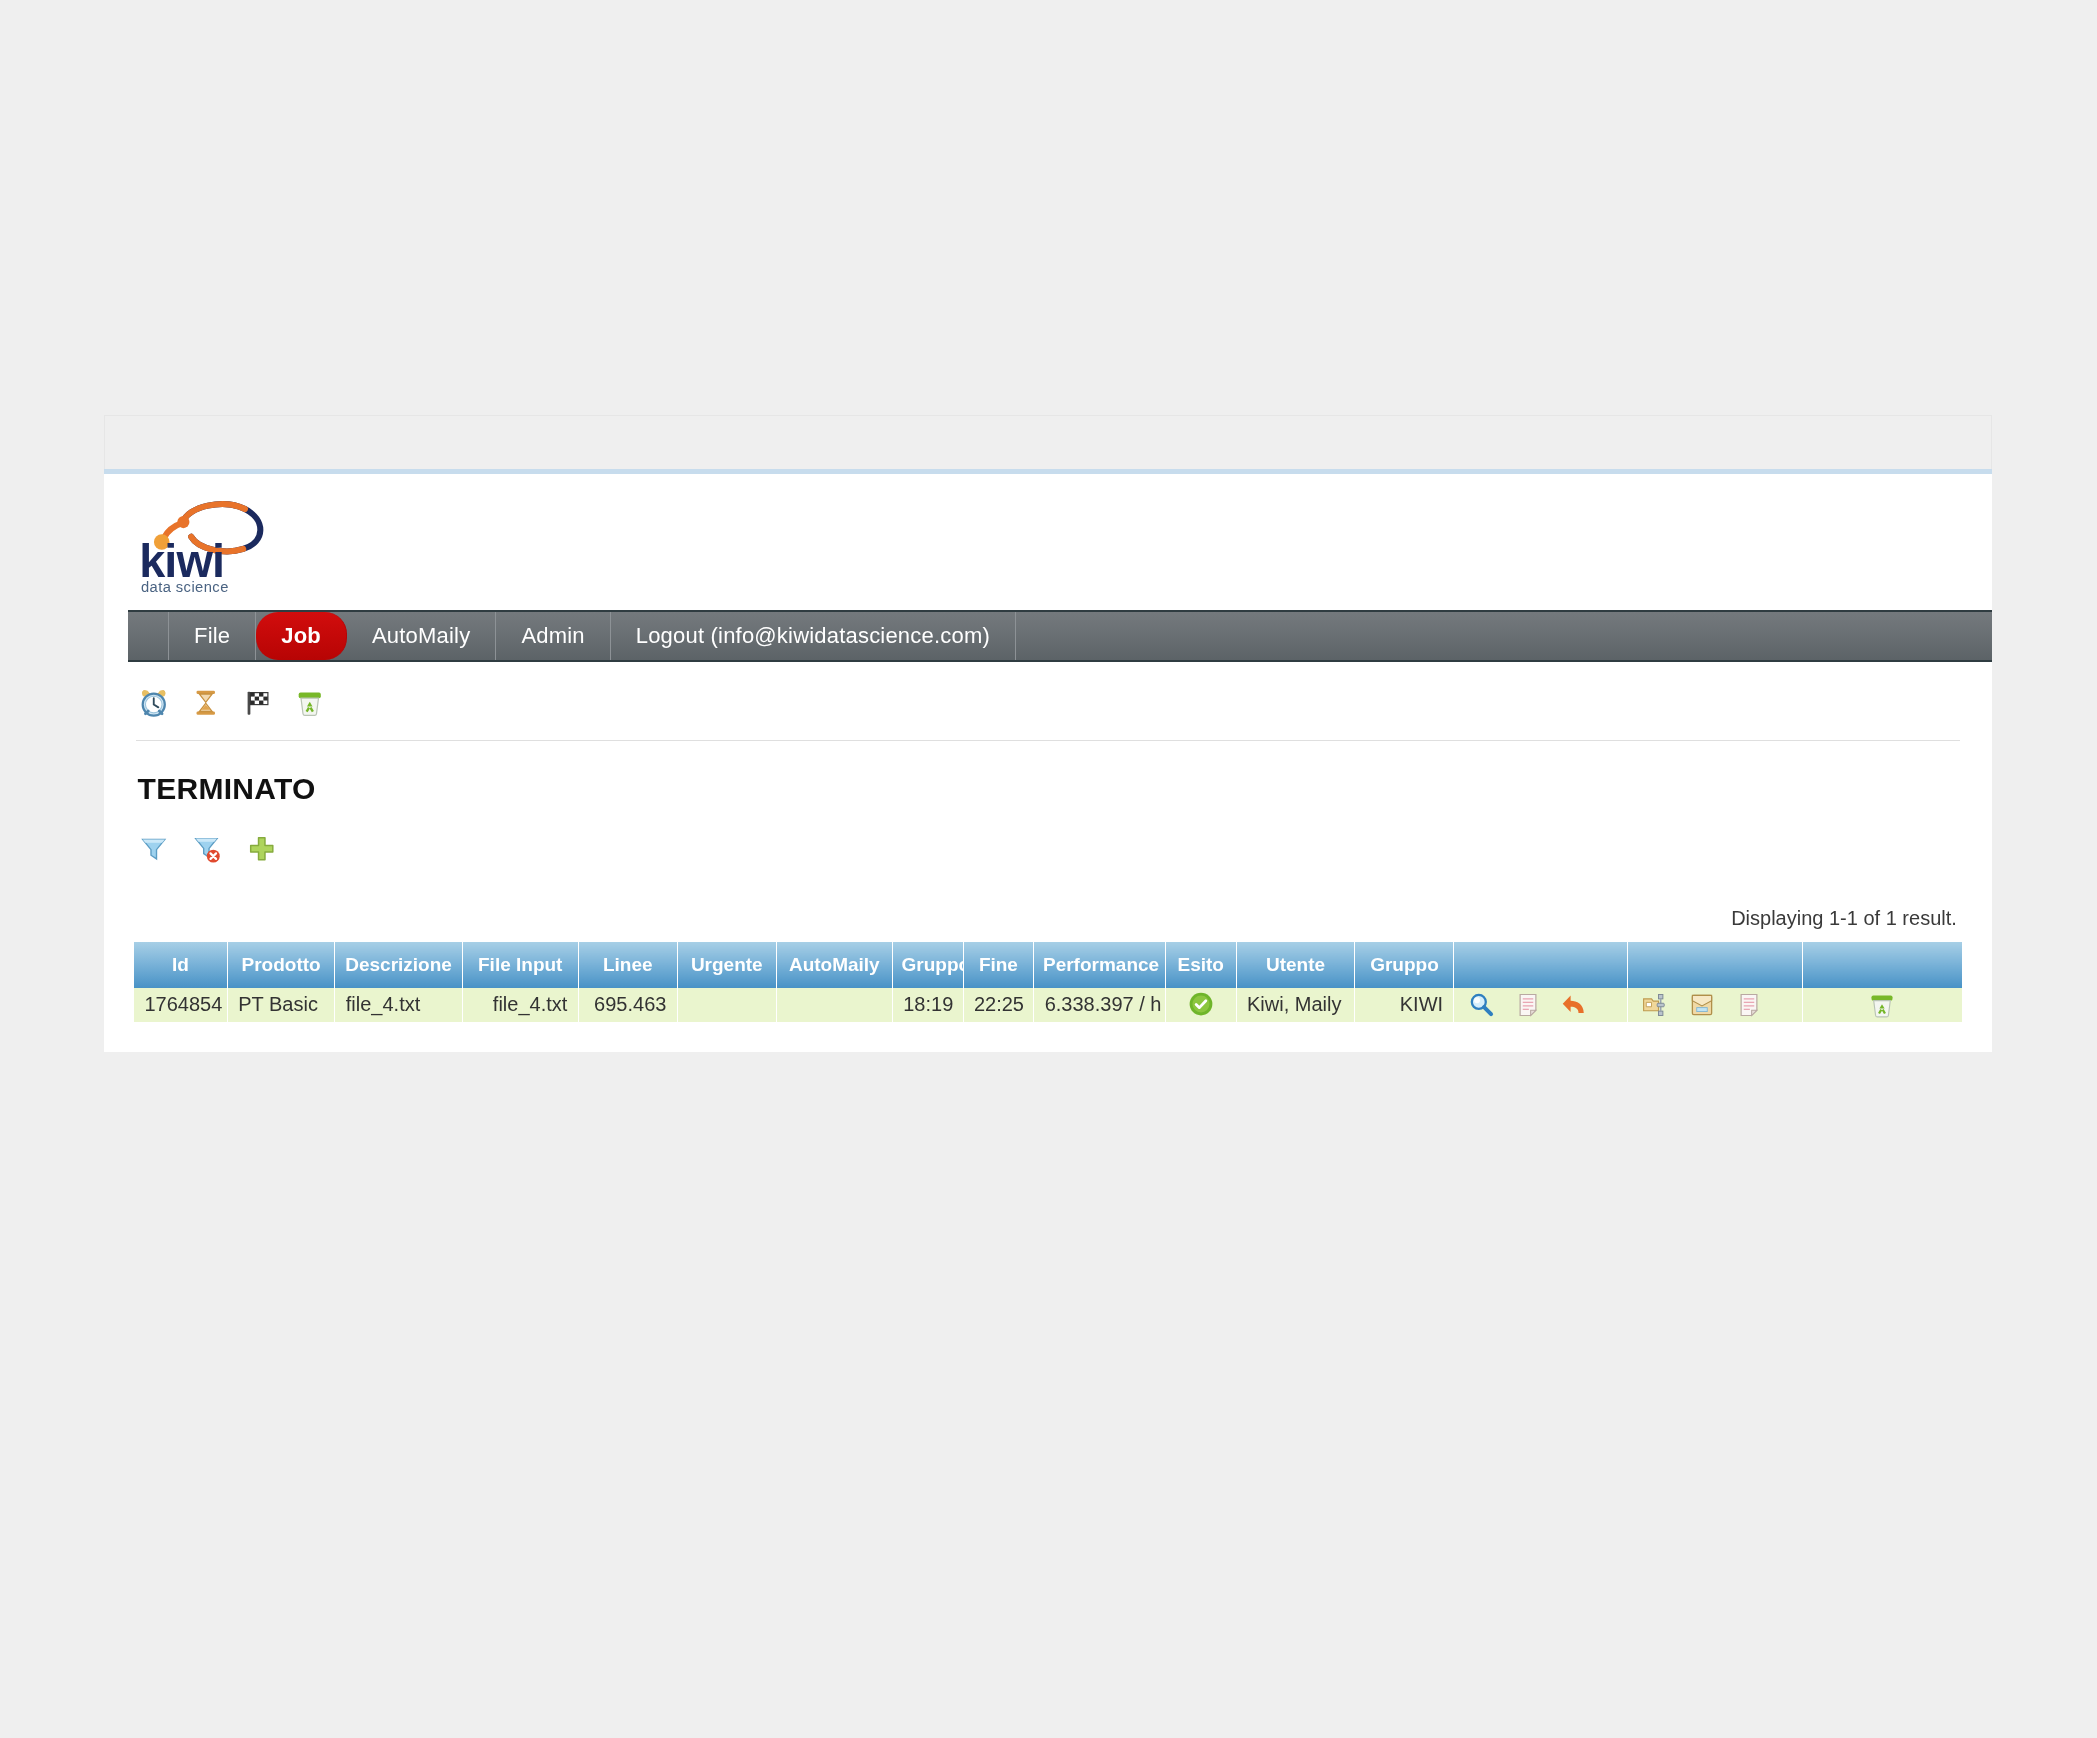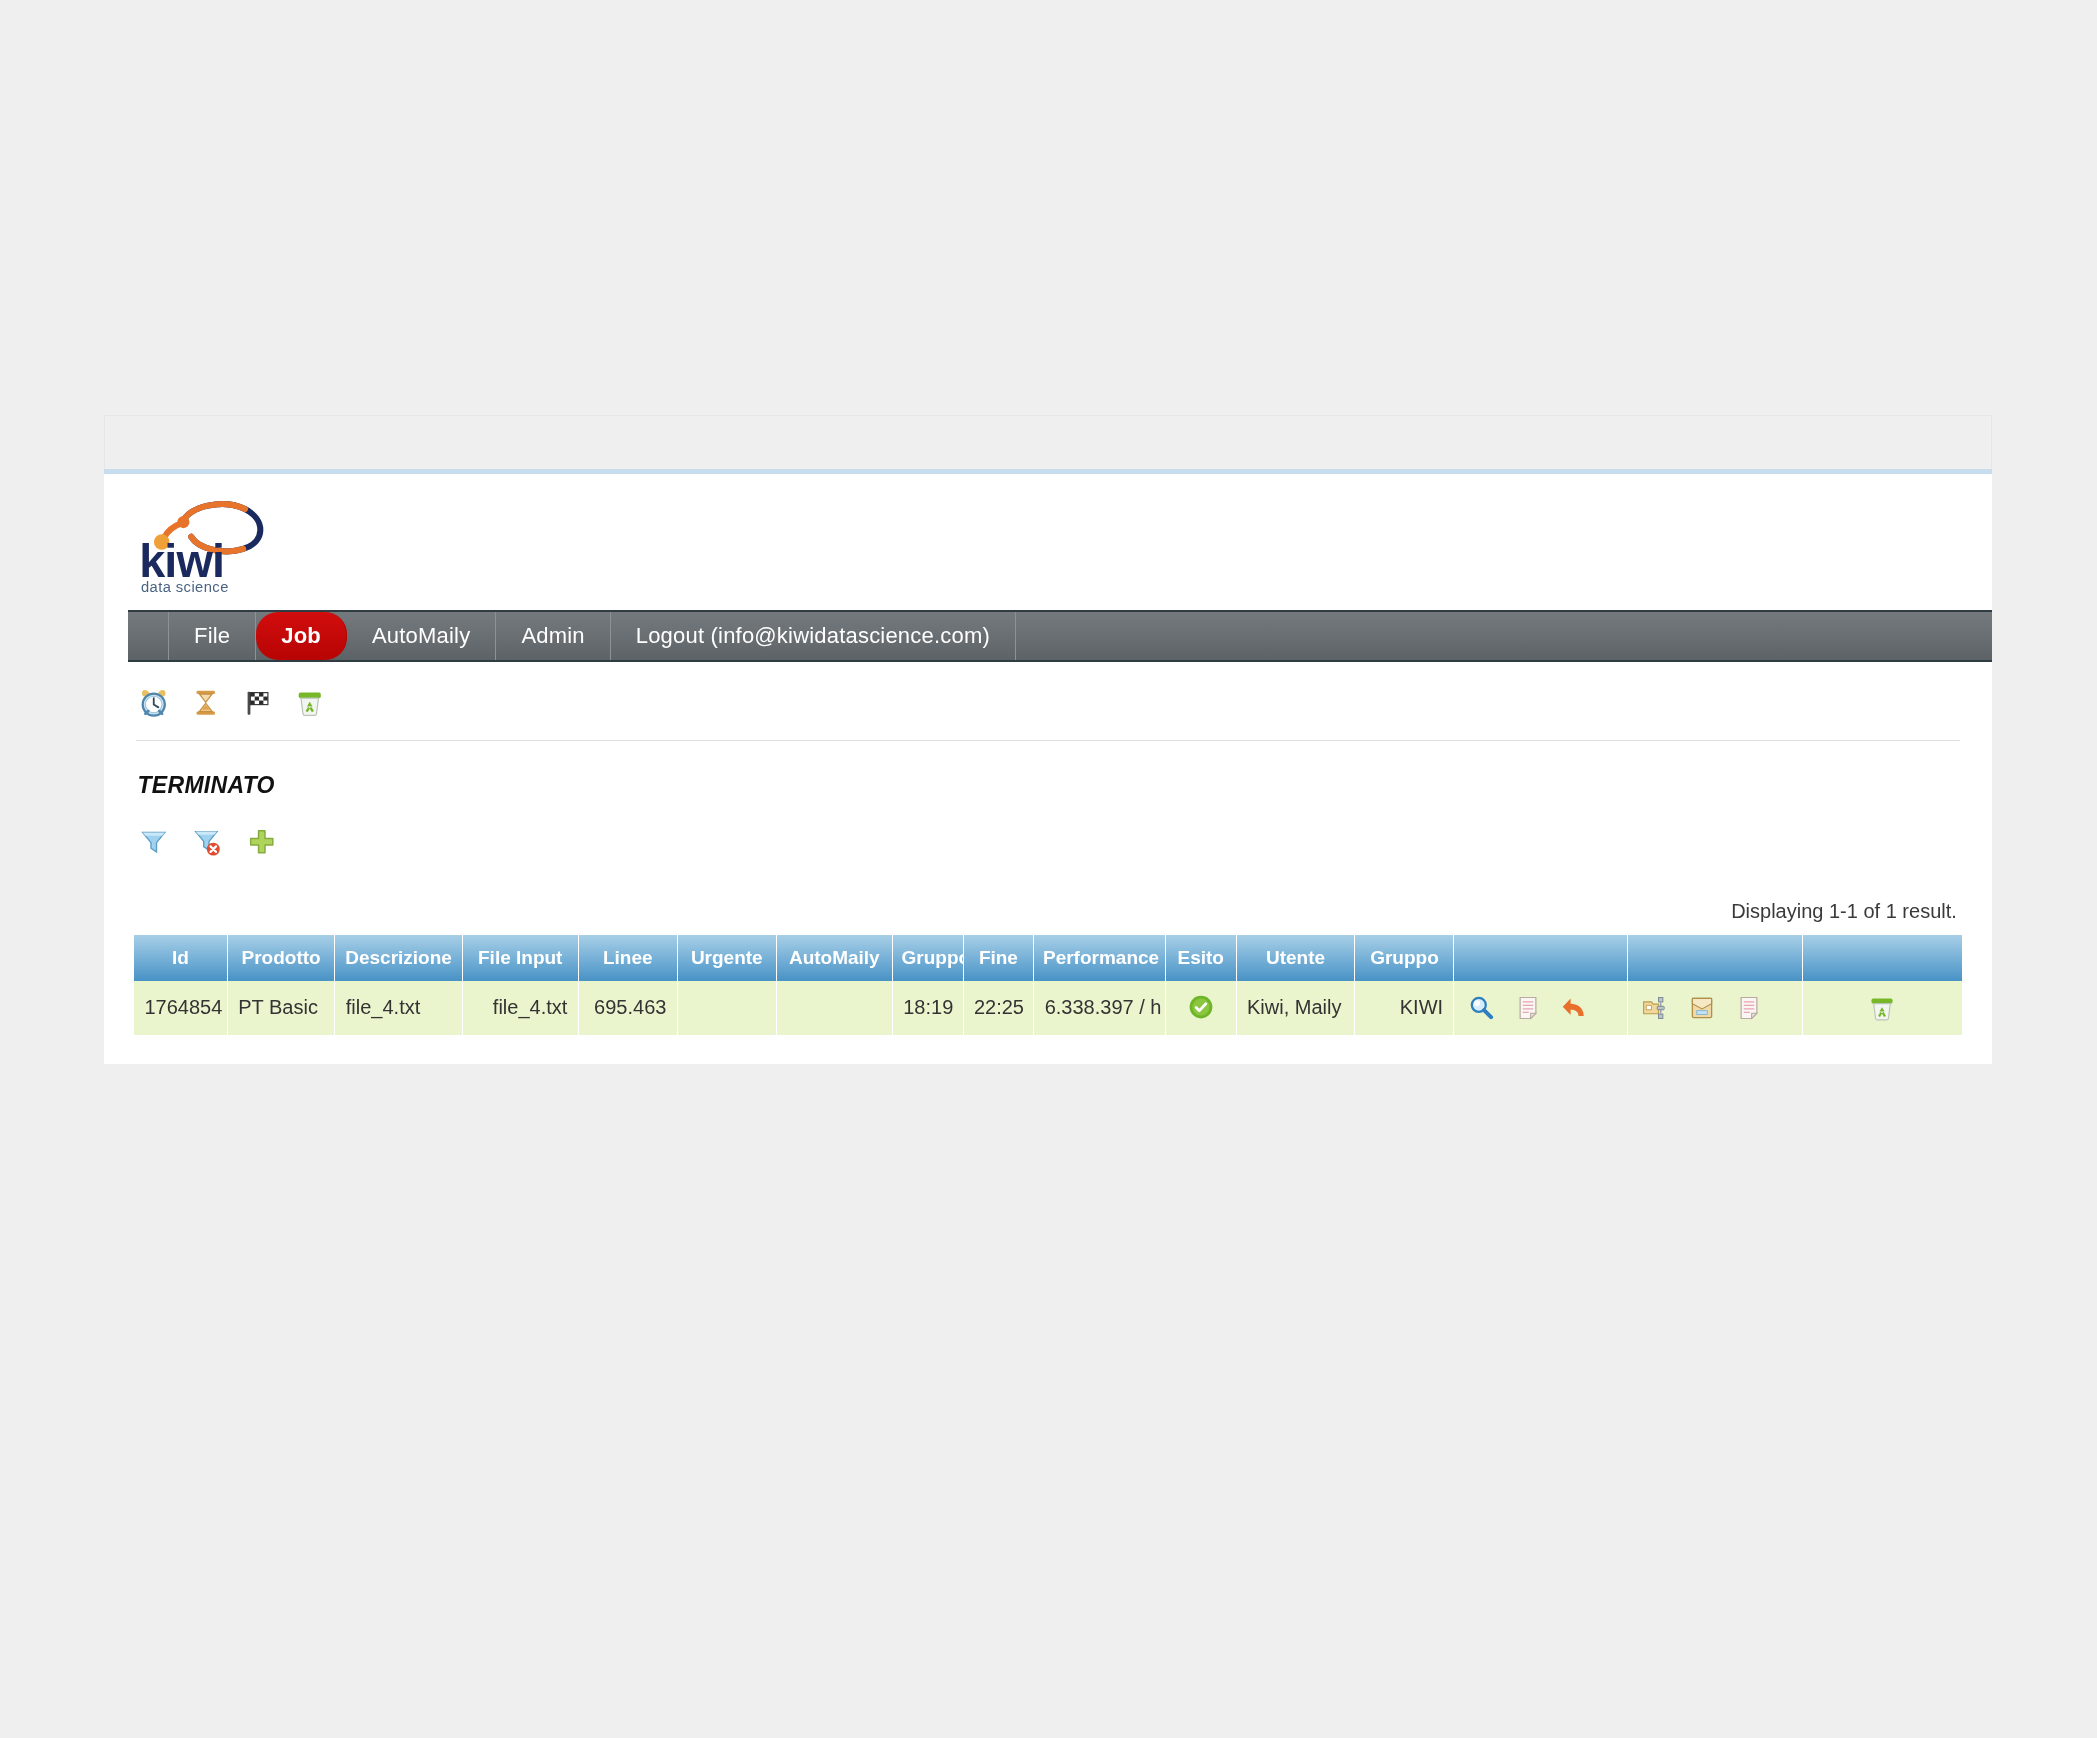--- a/index.html
+++ b/index.html
@@ -105,26 +105,25 @@
     gap: 19px;
     padding: 24px 3.5px 21px 3.5px;
   }
   #status-divider {
     height: 0.9px;
     background: #dfdfdf;
     margin: 0 1.7px 0 1.7px;
   }
 
   #section-title {
-    font-size: 23px;
+    font-size: 30px;
     font-weight: bold;
     color: #111111;
     padding: 31px 0 0 3.5px;
     letter-spacing: 0.3px;
-    font-style: italic;
   }
 
   #filter-toolbar {
     display: flex;
     align-items: center;
     gap: 21px;
     padding: 26px 3.5px 8.7px 3.5px;
   }
 
   .icon-btn {
@@ -163,21 +162,21 @@
     box-sizing: border-box;
     text-align: center;
     white-space: nowrap;
     overflow: hidden;
   }
   #jobs-table th:last-child { border-right: none; }
   #jobs-table td {
     background: #eaf5ce;
     color: #333333;
     font-size: 20px;
-    height: 54px;
+    height: 34px;
     border-right: 1.7px solid #ffffff;
     padding: 0 10.4px;
     box-sizing: border-box;
     white-space: nowrap;
     overflow: hidden;
   }
   #jobs-table td:last-child { border-right: none; }
   .c-left   { text-align: left; }
   .c-right  { text-align: right; }
   .c-center { text-align: center; }

